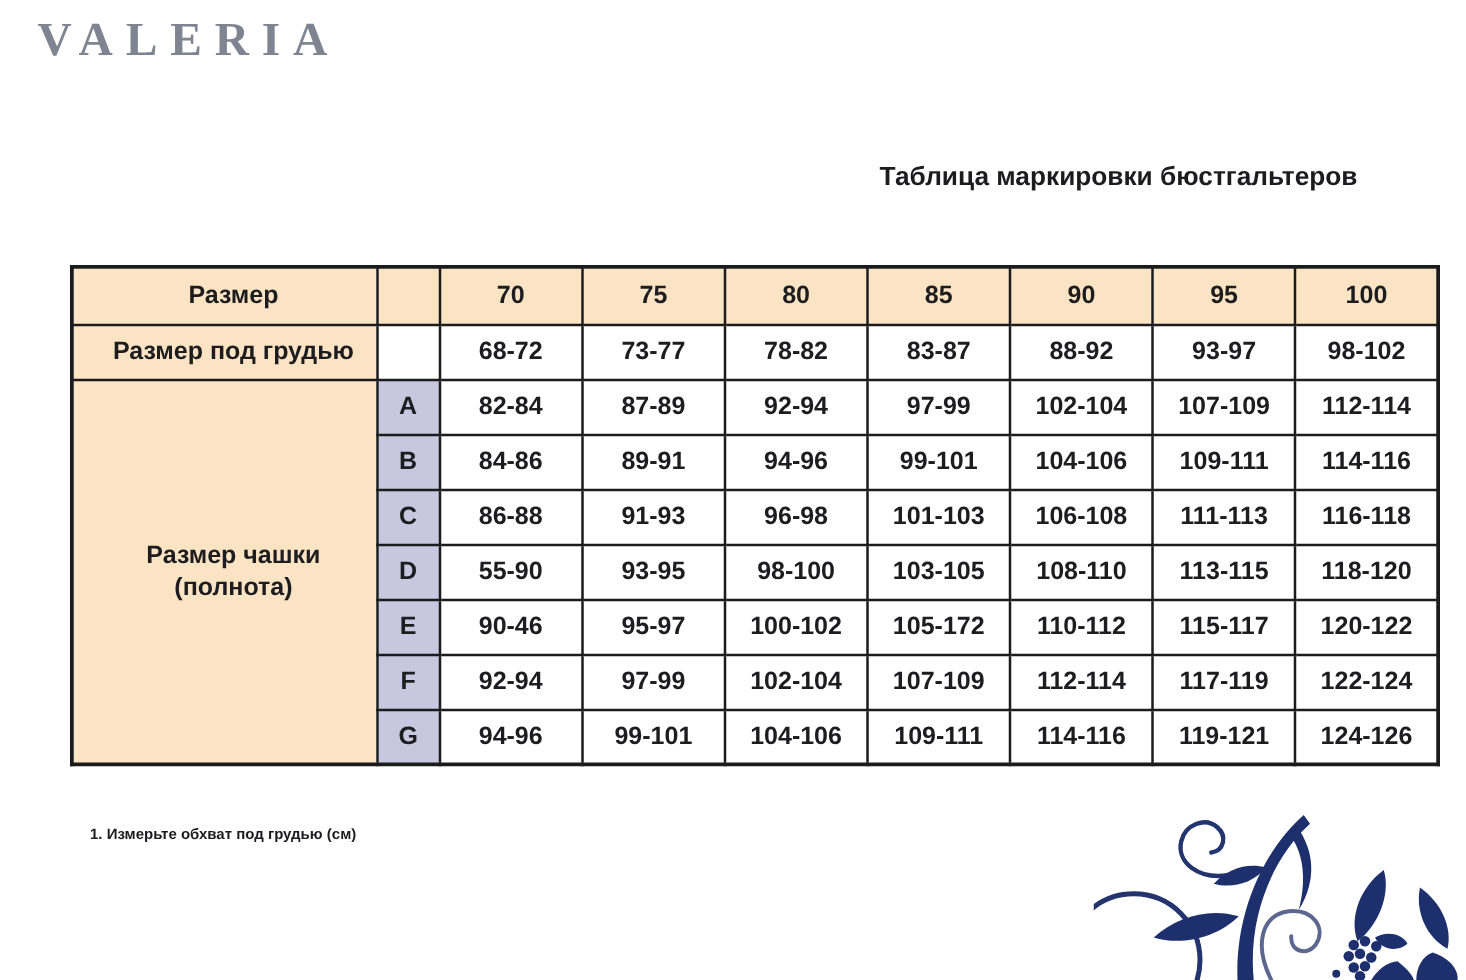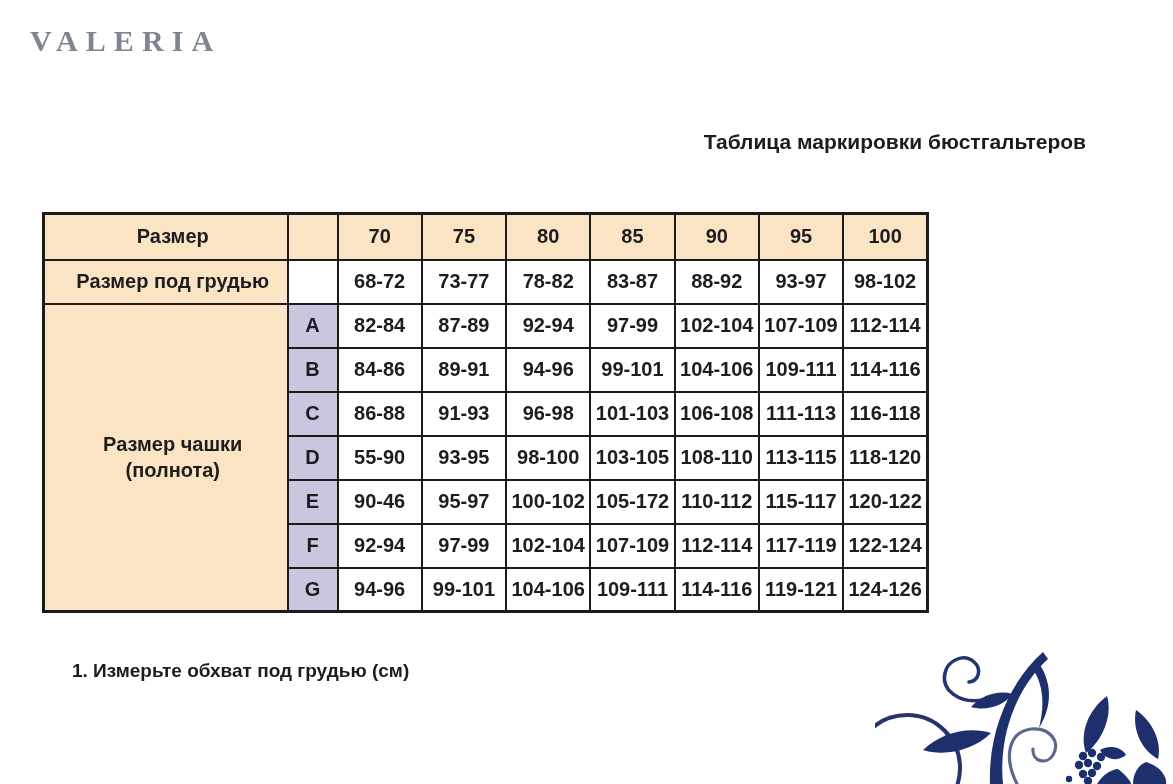--- a/index.html
+++ b/index.html
@@ -9,34 +9,34 @@
     background:#ffffff;
     color:#1d1d1f;
   }
   .page {
     position:relative;
     width:1173px; height:784px;
     background:#ffffff;
     overflow:hidden;
   }
   .logo {
-    position:absolute; left:30px; top:24px;
+    position:absolute; left:30px; top:10px;
     font-family:"Liberation Serif", serif;
-    font-size:30px; font-weight:700;
+    font-size:38px; font-weight:700;
     letter-spacing:0.27em;
     color:#7e8591;
   }
   .title {
     position:absolute; left:86px; top:130px; width:1000px;
     text-align:right;
     font-size:21px; font-weight:700; color:#1c1c1e;
   }
   table.size-table {
-    position:absolute; left:42px; top:212px;
-    width:887px;
+    position:absolute; left:56px; top:212px;
+    width:1096px;
     border-collapse:collapse; table-layout:fixed;
     border:3px solid #1b1b1b;
   }
   table.size-table td {
     border:2px solid #1b1b1b;
     height:44px;
     text-align:center; vertical-align:middle;
     font-size:20px; font-weight:600;
     color:#1d1d1f;
     overflow:hidden; white-space:nowrap;
@@ -44,21 +44,21 @@
   table.size-table tr.hdr td { height:46px; font-weight:700; }
   td.c-label {
     text-align:left; padding-left:14px;
     font-weight:700; font-size:19.5px;
   }
   td.cup-span { line-height:1.3; font-size:19.5px; }
   .peach { background:#fbe4c3; }
   .lav { background:#c9c6e0; font-weight:700 !important; }
   .instruction {
     position:absolute; left:72px;
-    font-size:19px; font-weight:700; color:#1c1c1e;
+    font-size:12px; font-weight:700; color:#1c1c1e;
   }
   #instr-1 { top:660px; }
   #instr-2 { top:706px; }
   .flourish {
     position:absolute; right:6px; top:650px;
     width:292px; height:134px;
   }
 </style>
 </head>
 <body>

